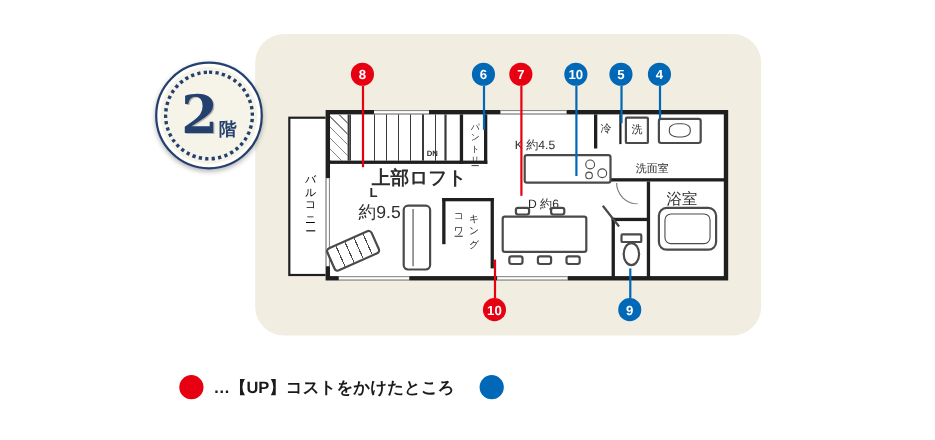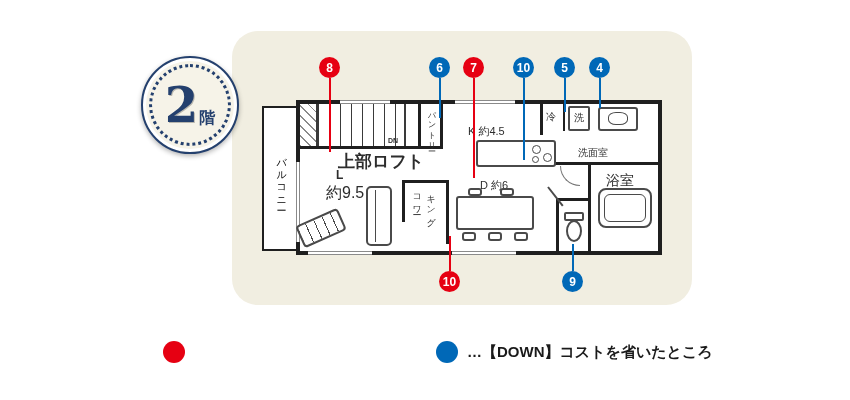--- a/index.html
+++ b/index.html
@@ -179,19 +179,19 @@
     </div>
   <div class="marker up" style="left:439px;top:271px">
       <span>10</span>
     </div>
   <div class="marker down" style="left:562px;top:271px">
       <span>9</span>
     </div>
 
   <div class="legend-item" style="left:163px;top:341px">
     <div class="legend-dot up"></div>
+    <span class="legend-text">…【UP】コストをかけたところ</span>
   </div>
   <div class="legend-item" style="left:436px;top:341px">
     <div class="legend-dot down"></div>
-    <span class="legend-text">…【DOWN】コストを省いたところ</span>
   </div>
 
 </div>
 
 </body></html>

